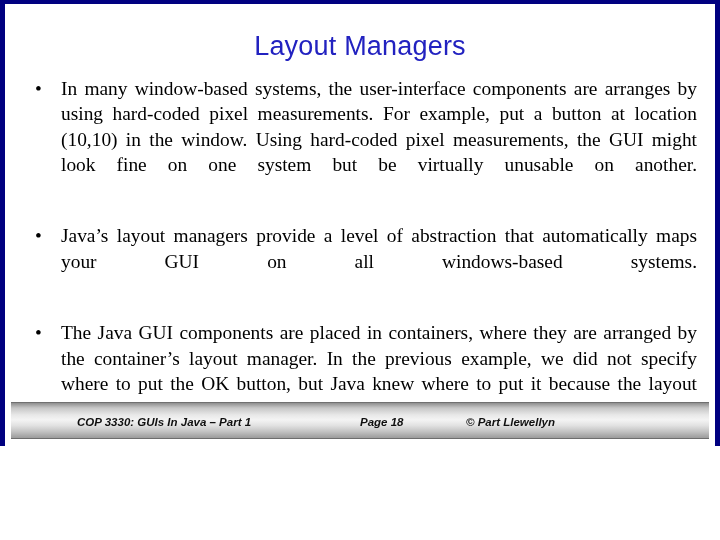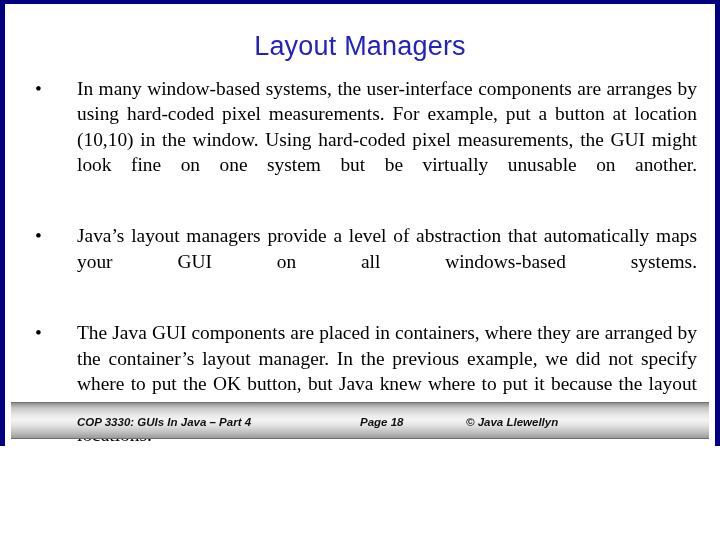--- a/index.html
+++ b/index.html
@@ -62,21 +62,21 @@
 
   .bullet .marker {
     position: absolute;
     left: 12px;
     top: 0;
     font-size: 19.4px;
     line-height: 25.3px;
     color: #000000;
   }
 
-  .bullet .btext { display: block; margin-left: 16px; }
+  .bullet .btext { display: block; }
 
   
   .bullet .btext::after {
     content: "";
     display: inline-block;
     width: 100%;
   }
 
   
   .footer-bar {
@@ -154,23 +154,23 @@
     <div class="bullet">
       <span class="marker">•</span>
       <span class="btext">The Java GUI components are placed in containers, where they are arranged by the container’s layout manager.  In the previous example, we did not specify where to put the OK button, but Java knew where to put it because the layout manager works “behind the scenes” to place components in the correct locations.</span>
     </div>
 
   </div>
 
   <div class="footer-bar"></div>
 
   <div class="footer-row">
-    <span class="f-course">COP 3330:  GUIs In Java – Part 4</span>
+    <span class="f-course">COP 3330:  GUIs In Java – Part 1</span>
     <span class="f-page">Page 18</span>
-    <span class="f-copy">© Java Llewellyn</span>
+    <span class="f-copy">© Part Llewellyn</span>
   </div>
 
   <div class="logo-box">
     <svg width="54" height="60" viewBox="0 0 54 60">
       <g fill="#c79a16">
         <path d="M30.5 6.5c-2.6 0.2 -4.9 1.4 -6.6 3.2 -1.2 1.3 -2.0 2.9 -2.3 4.6 -0.2 1.2 -0.1 2.4 0.2 3.5 -1.9 -0.8 -4.0 -1.0 -6.0 -0.5 -2.6 0.6 -4.8 2.3 -6.1 4.6 -1.4 2.5 -1.6 5.5 -0.6 8.1 0.7 1.9 2.0 3.5 3.6 4.6 -0.3 -1.6 -0.1 -3.3 0.7 -4.7 0.9 -1.7 2.5 -2.9 4.3 -3.3 1.5 -0.4 3.1 -0.2 4.5 0.5 -1.0 1.5 -1.5 3.3 -1.3 5.1 0.2 2.1 1.3 4.0 3.0 5.3 1.5 1.2 3.4 1.8 5.3 1.7 -1.1 -1.0 -1.8 -2.3 -2.0 -3.8 -0.2 -1.6 0.3 -3.2 1.3 -4.4 0.9 -1.1 2.2 -1.8 3.6 -2.0 -0.2 1.0 -0.1 2.1 0.3 3.0 0.6 1.4 1.8 2.5 3.2 2.9 1.3 0.4 2.8 0.2 4.0 -0.5 -0.9 -0.3 -1.6 -0.9 -2.0 -1.7 -0.5 -0.9 -0.5 -2.0 -0.1 -2.9 0.4 -0.9 1.2 -1.6 2.1 -1.8 0.4 1.4 1.4 2.6 2.7 3.2 0.6 0.3 1.3 0.5 2.0 0.5 -0.7 -0.9 -1.0 -2.0 -0.9 -3.1 0.1 -1.3 0.8 -2.5 1.8 -3.3 -1.2 -0.1 -2.3 -0.6 -3.2 -1.4 -1.1 -1.0 -1.7 -2.4 -1.7 -3.9 0 -1.0 0.3 -1.9 0.8 -2.7 -1.0 0.5 -2.2 0.7 -3.3 0.5 -1.5 -0.3 -2.8 -1.2 -3.5 -2.5 -0.6 -1.0 -0.8 -2.2 -0.6 -3.3 -0.9 0.6 -2.0 0.9 -3.1 0.8 -1.4 -0.1 -2.7 -0.8 -3.5 -1.9 -0.7 -0.9 -1.0 -2.0 -0.9 -3.1 0.9 0.4 1.9 0.5 2.9 0.3 1.3 -0.3 2.4 -1.1 3.0 -2.3 0.4 -0.7 0.5 -1.5 0.5 -2.3z"></path>
         <path d="M21.2 30.8c-2.1 1.1 -3.9 2.8 -5.1 4.9 -1.3 2.3 -1.8 4.9 -1.4 7.5 0.3 1.9 1.1 3.7 2.3 5.2 -0.1 -1.9 0.4 -3.8 1.4 -5.4 1.1 -1.8 2.8 -3.2 4.8 -3.9 -1.2 1.9 -1.7 4.2 -1.3 6.4 0.4 2.3 1.6 4.3 3.4 5.7 1.4 1.1 3.1 1.8 4.9 1.9 -1.3 -1.3 -2.1 -3.0 -2.3 -4.8 -0.2 -2.0 0.4 -4.0 1.7 -5.5 1.0 -1.2 2.4 -2.1 3.9 -2.4 -0.8 1.3 -1.1 2.9 -0.8 4.4 0.4 1.9 1.6 3.5 3.3 4.4 1.2 0.6 2.6 0.8 3.9 0.5 -1.1 -0.7 -1.9 -1.8 -2.2 -3.1 -0.3 -1.4 0 -2.9 0.9 -4.0 0.7 -0.9 1.7 -1.5 2.8 -1.7 -1.3 -0.5 -2.4 -1.4 -3.1 -2.6 -0.8 -1.4 -1.0 -3.1 -0.5 -4.6 -1.3 0.8 -2.8 1.1 -4.3 0.9 -1.9 -0.3 -3.6 -1.4 -4.6 -3.0 -0.6 -0.9 -0.9 -1.9 -1.0 -3.0 -1.6 1.0 -3.5 1.5 -5.4 1.3 -0.7 -0.1 -1.4 -0.3 -2.1 -0.5 0.1 0.4 0.3 0.8 0.6 1.2z"></path>
         <path d="M16.0 45.2c-0.6 1.4 -0.8 3.0 -0.5 4.5 0.3 1.5 1.0 2.9 2.1 4.0 -0.2 -1.4 0.0 -2.9 0.7 -4.2 0.6 -1.1 1.4 -2.0 2.5 -2.6 -0.4 1.3 -0.4 2.7 0.1 4.0 0.6 1.7 1.9 3.1 3.6 3.8 1.3 0.5 2.7 0.6 4.0 0.3 -1.2 -0.8 -2.1 -2.0 -2.5 -3.4 -0.4 -1.5 -0.2 -3.1 0.6 -4.4 -1.4 0.2 -2.9 0.0 -4.2 -0.6 -1.8 -0.8 -3.2 -2.3 -3.9 -4.1 -0.2 -0.5 -0.3 -1.0 -0.4 -1.6 -0.9 1.3 -1.6 2.7 -2.1 4.3z"></path>
       </g>
     </svg>

